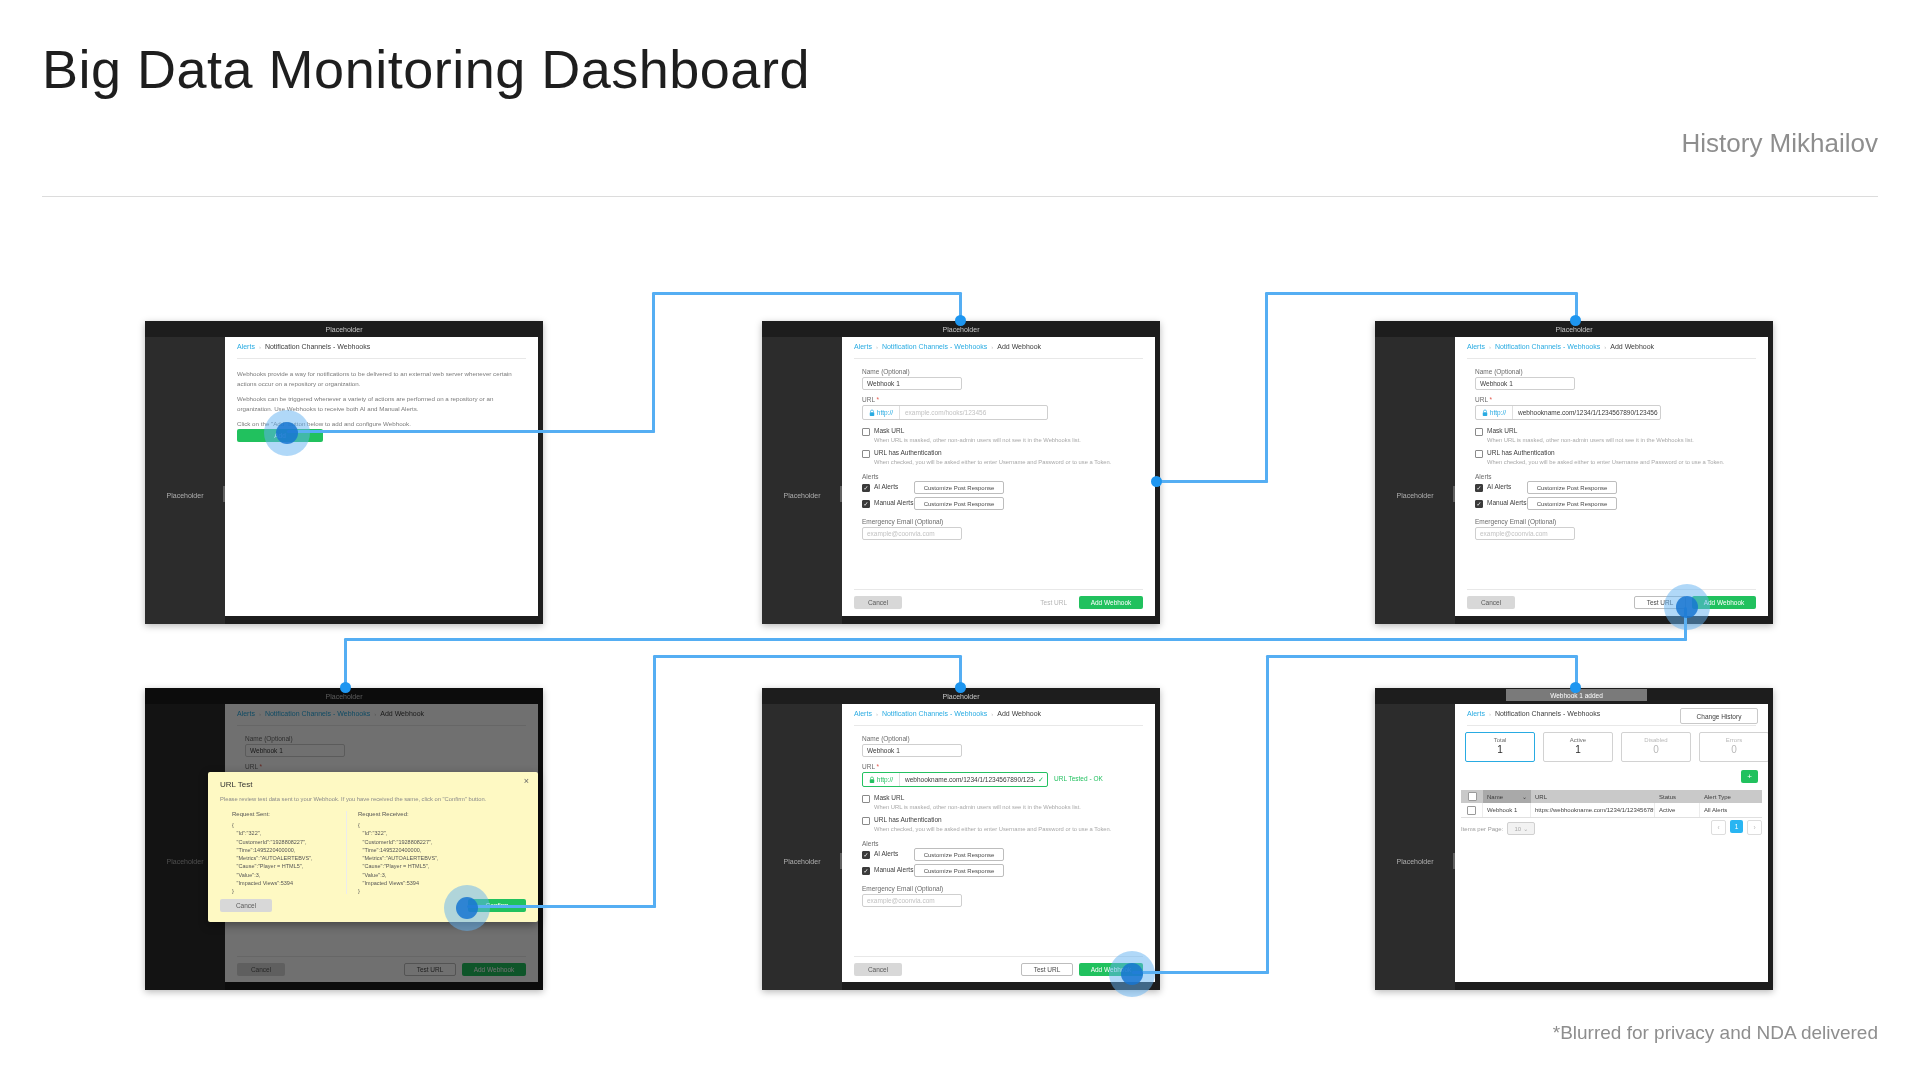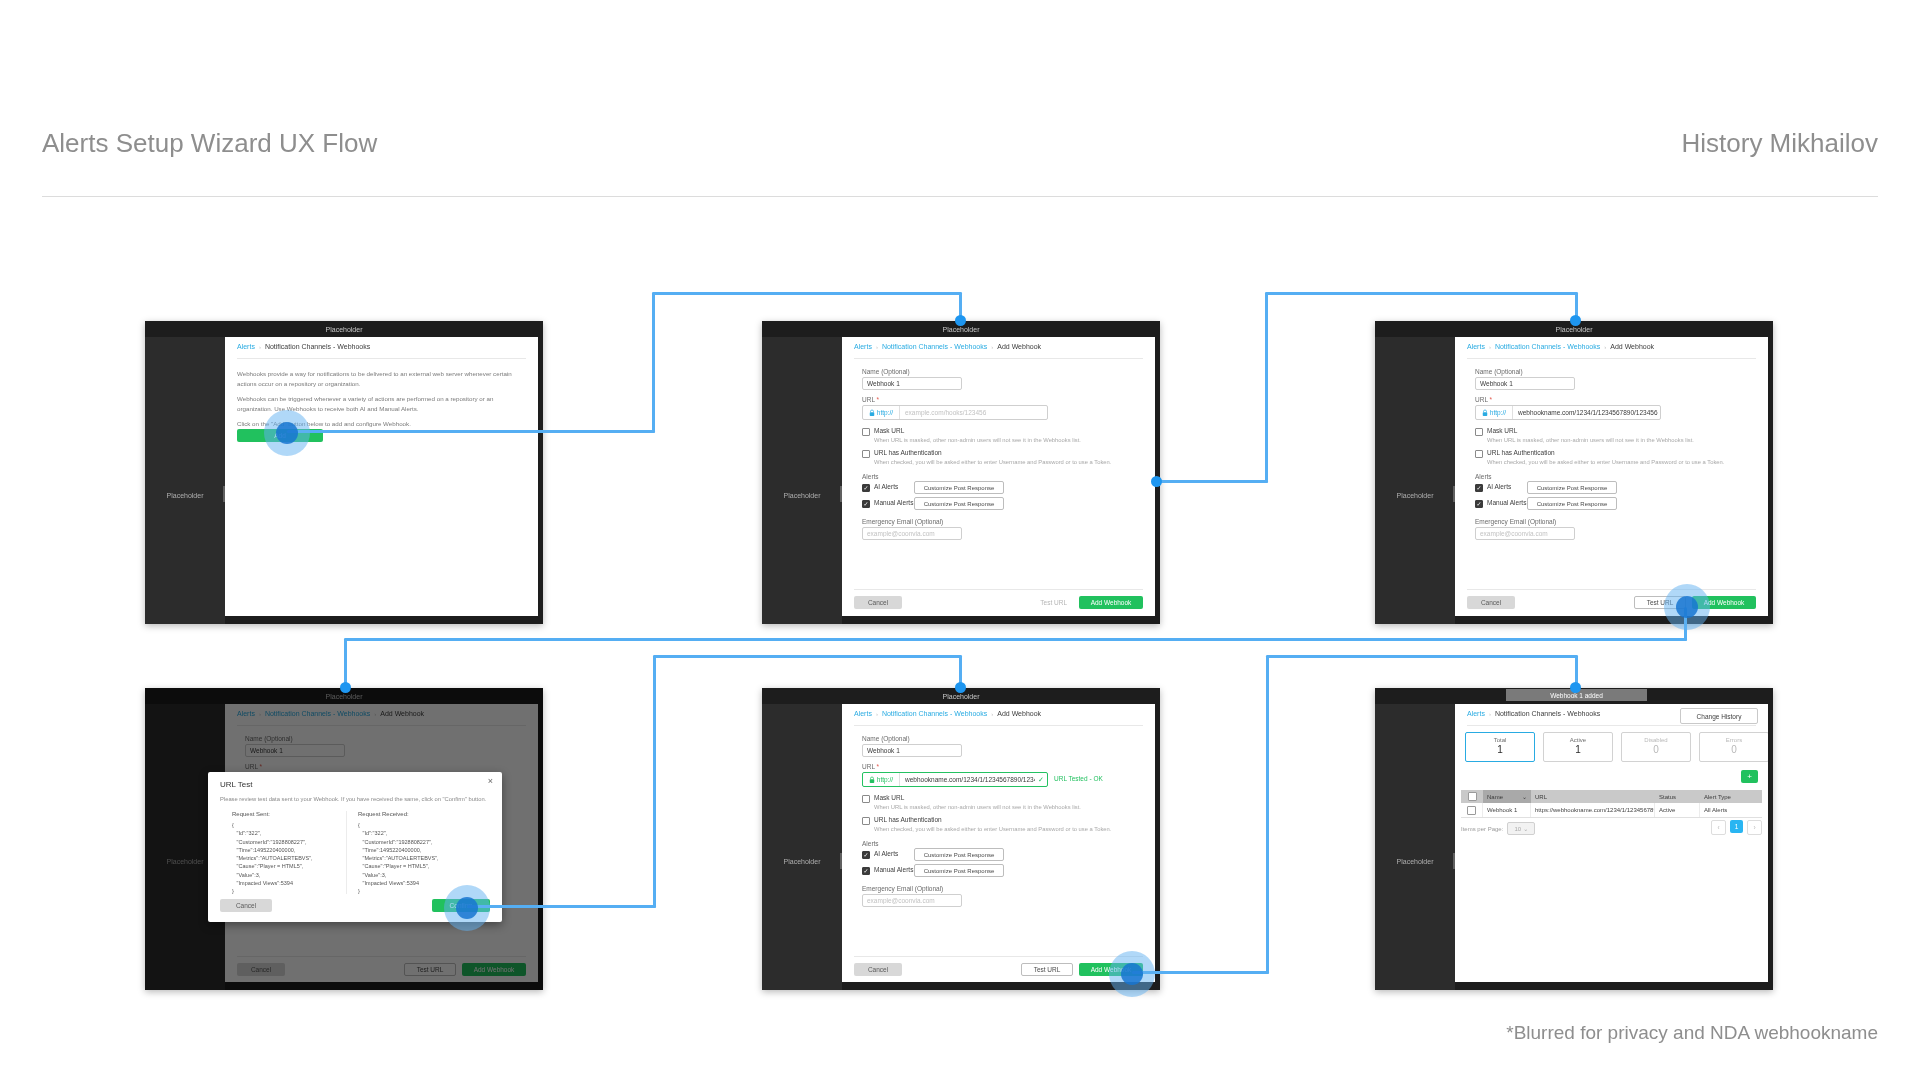--- a/index.html
+++ b/index.html
@@ -56,21 +56,21 @@
             display:flex;align-items:center;justify-content:center;font-size:6px;color:#4a4a4a;box-sizing:border-box;}
   .btn{position:absolute;height:13px;border-radius:2px;display:flex;align-items:center;justify-content:center;
        font-size:6.5px;box-sizing:border-box;white-space:nowrap;}
   .btn.gray{background:#d8d8d8;color:#5a5a5a;}
   .btn.green{background:#21C15E;color:#fff;}
   .btn.outline{background:#fff;border:1px solid #bdbdbd;color:#4a4a4a;}
   .ghost-label{position:absolute;font-size:6.5px;color:#b5b5b5;white-space:nowrap;}
 
   
   .dim{position:absolute;inset:0;background:rgba(0,0,0,.56);z-index:3;}
-  .modal{position:absolute;left:63px;top:84px;width:294px;height:150px;background:#ffffff;border-radius:2px;
+  .modal{position:absolute;left:63px;top:84px;width:330px;height:150px;background:#fef9c3;border-radius:2px;
          box-shadow:0 3px 10px rgba(0,0,0,.4);z-index:4;}
   .modal-title{position:absolute;left:12px;top:8px;font-size:8px;color:#333;}
   .modal-close{position:absolute;right:9px;top:4px;font-size:9px;color:#666;}
   .modal-desc{position:absolute;left:12px;top:24px;font-size:5.8px;color:#8a8a8a;white-space:nowrap;}
   .req-label{position:absolute;top:39px;font-size:6px;color:#555;}
   .payload{position:absolute;top:49px;margin:0;font-family:"Liberation Sans",sans-serif;font-size:5.5px;
            line-height:1.5;color:#555;white-space:pre;}
   .mid-rule{position:absolute;left:138px;top:39px;bottom:28px;border-left:1px solid #ececec;}
 
   
@@ -113,24 +113,24 @@
   .dot{position:absolute;width:11px;height:11px;border-radius:50%;background:#1E96F0;z-index:7;}
   .touch{position:absolute;width:46px;height:46px;border-radius:50%;background:rgba(97,177,242,.5);
          display:flex;align-items:center;justify-content:center;z-index:8;}
   .touch::after{content:"";width:22px;height:22px;border-radius:50%;background:rgba(23,117,209,.85);}
 </style>
 </head>
 <body>
 
 <div class="canvas">
 
-  <div class="page-subtitle">Alerts Setup Wizard UX Flow</div>
+  <div class="page-title">Big Data Monitoring Dashboard</div>
   <div class="page-author">History Mikhailov</div>
   <div class="page-rule"></div>
-  <div class="footnote">*Blurred for privacy and NDA webhookname</div>
+  <div class="footnote">*Blurred for privacy and NDA delivered</div>
 
   <div class="win" style="left:145px;top:321px;height:303px;">
     <div class="topbar">Placeholder</div>
     <div class="sidebar">
       <div class="side-label">Placeholder</div>
       <div class="notch"></div>
     </div>
     <div class="pane">
       <div class="crumbs">
         <span class="crumb-link">Alerts</span>

